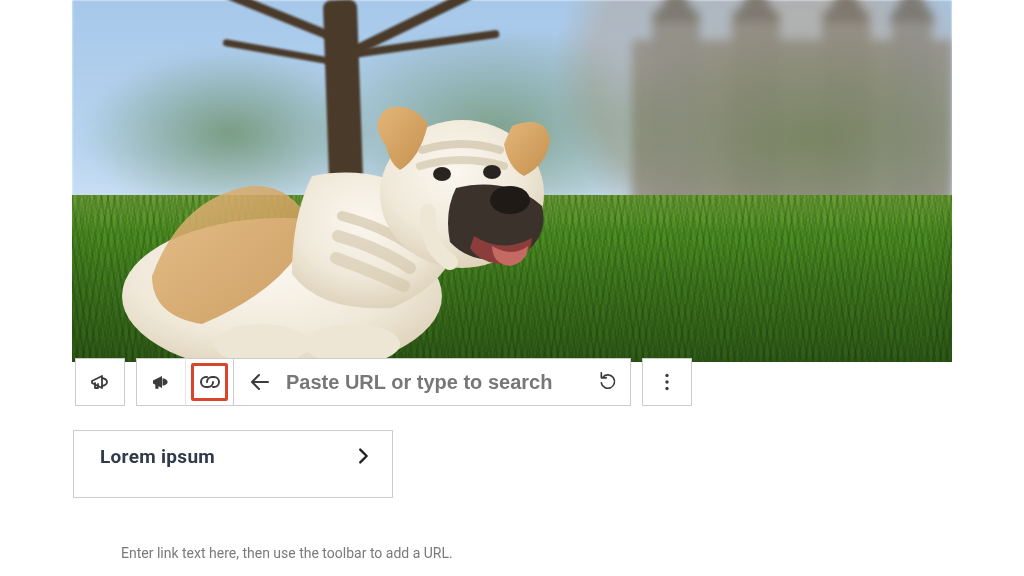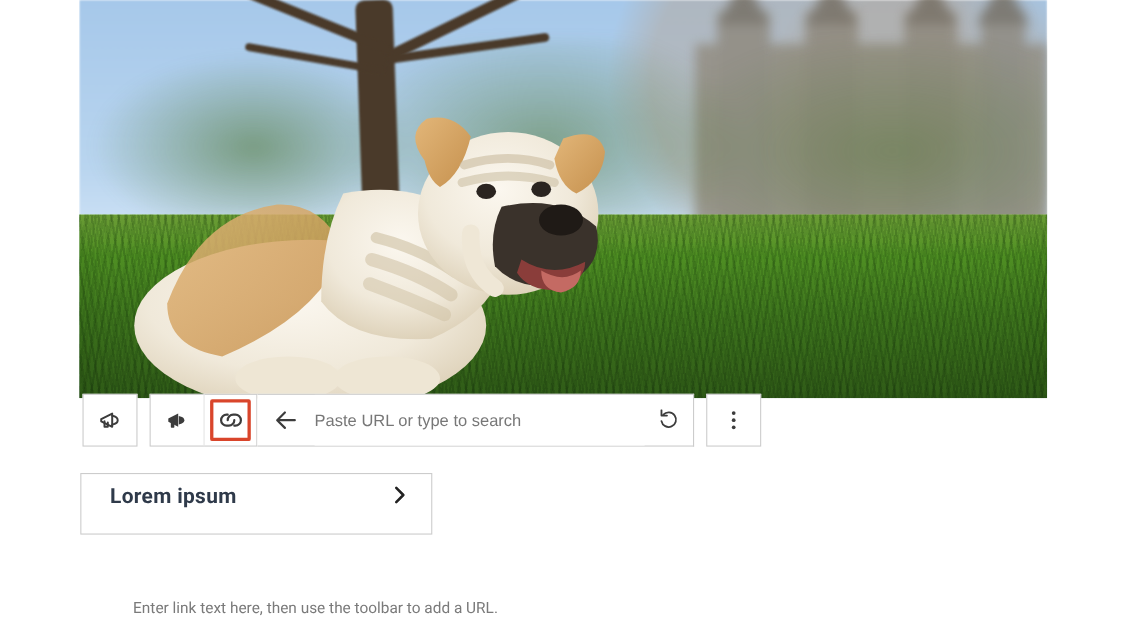--- a/index.html
+++ b/index.html
@@ -41,28 +41,28 @@
   .dog svg { width:100%; height:100%; overflow:visible; }
 
   
   .toolbar-row { position:absolute; left:75px; top:358px; height:48px; display:flex; align-items:stretch; }
   .tb-sep { width:11px; }
   .tb-box { background:#fff; border:1px solid #ccc; display:flex; align-items:center; }
   .tb-btn { width:48px; height:48px; display:flex; align-items:center; justify-content:center; cursor:pointer; }
   .tb-btn + .tb-btn { border-left:1px solid #e5e5e5; }
   .tb-input-wrap { display:flex; align-items:center; height:48px; background:#fff; border:1px solid #ccc; border-left:none; }
   .tb-back { width:52px; display:flex; align-items:center; justify-content:center; cursor:pointer; }
-  .tb-input { border:none; outline:none; height:46px; width:300px; font-size:15px; color:#4d7c0f; }
+  .tb-input { border:none; outline:none; height:46px; width:300px; font-size:20px; color:#4d7c0f;font-weight:bold; }
   .tb-input::placeholder { color:#777; }
   .tb-redo { width:44px; display:flex; align-items:center; justify-content:center; cursor:pointer; }
   .tb-more { width:48px; height:48px; display:flex; align-items:center; justify-content:center; cursor:pointer; }
   .link-active { position:relative; }
   .link-active::after { content:""; position:absolute; left:5px; top:5px; right:5px; bottom:5px; border:3px solid #d9452b; border-radius:2px; pointer-events:none; }
 
-  .cta-box { position:absolute; left:73px; top:430px; width:320px; height:56px; border:1px solid #ccc; display:flex; align-items:center; justify-content:space-between; padding:0 18px 16px 26px; }
+  .cta-box { position:absolute; left:73px; top:430px; width:320px; height:68px; border:1px solid #ccc; display:flex; align-items:center; justify-content:space-between; padding:0 18px 16px 26px; }
   .cta-text { font-weight:700; font-size:19px; color:#2f3a4a; letter-spacing:.3px; }
   .hint { position:absolute; left:73px; top:545px; font-size:14px; color:#7a7a7a;margin-left:48px; }
 
   svg { display:block; }
   .ico { width:24px; height:24px; color:#3c3c3c; }
 </style>
 </head>
 <body>
 
 <div class="stage">

